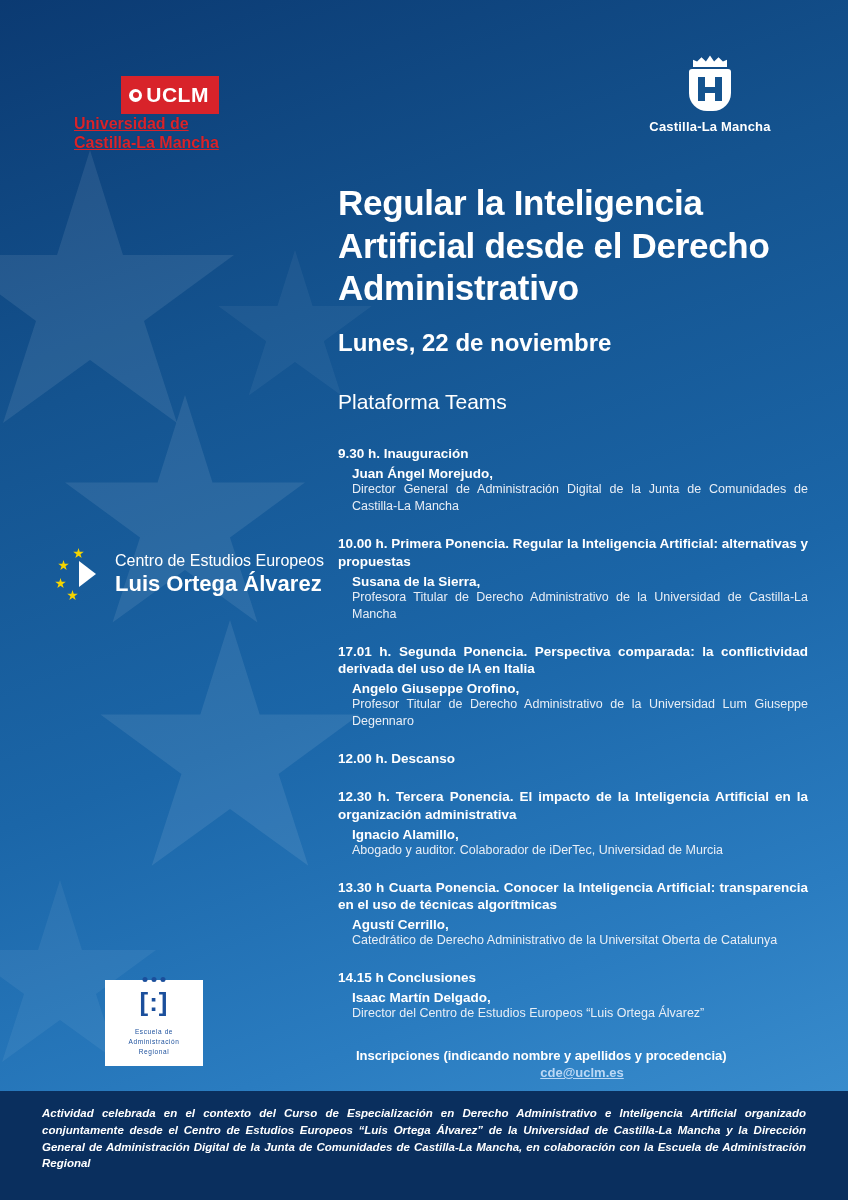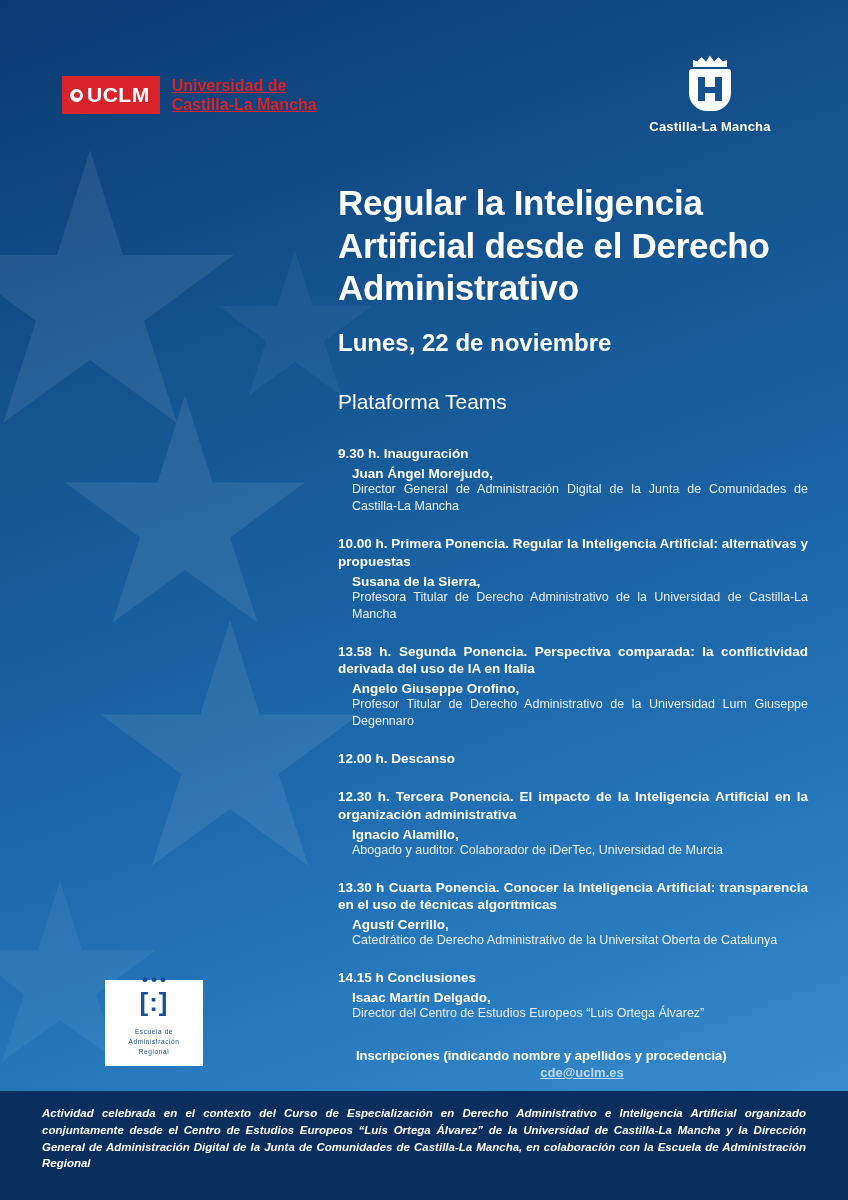--- a/index.html
+++ b/index.html
@@ -23,21 +23,21 @@
   }
   .star.s1 { width: 300px; height: 300px; left: -60px; top: 150px; }
   .star.s2 { width: 250px; height: 250px; left: 60px; top: 395px; }
   .star.s3 { width: 270px; height: 270px; left: 95px; top: 620px; }
   .star.s4 { width: 200px; height: 200px; left: -40px; top: 880px; opacity: 0.06; }
   .star.s5 { width: 160px; height: 160px; left: 215px; top: 250px; opacity: 0.05; }
 
   
   #uclm-logo {
     position: absolute; left: 62px; top: 76px;
-    display: flex; align-items: center;
+    display: flex; align-items: flex-end; flex-direction: column;
   }
   #uclm-mark {
     background: #d8232a;
     color: #fff;
     font-weight: bold;
     font-size: 21px;
     letter-spacing: 0.5px;
     padding: 6px 10px 6px 8px;
     display: flex; align-items: center;
     height: 38px;
@@ -228,20 +228,33 @@
   <div id="jccm-logo">
     <div id="jccm-shield">
       <div id="jccm-crown"></div>
       <div id="jccm-body">
         <div id="jccm-bar"></div>
       </div>
     </div>
     <div id="jccm-label">Castilla-La Mancha</div>
   </div>
 
+  <div id="cde-logo">
+    <div id="cde-stars">
+      <i></i>
+        <i></i>
+        <i></i>
+        <i></i>
+      <div id="cde-arrow"></div>
+    </div>
+    <div id="cde-text">
+      <div id="cde-line1">Centro de Estudios Europeos</div>
+      <div id="cde-line2">Luis Ortega Álvarez</div>
+    </div>
+  </div>
 
   <div id="ear-logo">
     <div id="ear-mark">
       <span id="ear-dots">
           <span></span>
           <span></span>
           <span></span>
         </span>
       <span>[:]</span>
     </div>
@@ -265,21 +278,21 @@
         <div class="affil">Director General de Administración Digital de la Junta de Comunidades de Castilla-La Mancha</div>
       </div>
 
       <div class="block">
         <div class="block-head">10.00 h. Primera Ponencia. Regular la Inteligencia Artificial: alternativas y propuestas</div>
         <div class="speaker">Susana de la Sierra,</div>
         <div class="affil">Profesora Titular de Derecho Administrativo de la Universidad de Castilla-La Mancha</div>
       </div>
 
       <div class="block">
-        <div class="block-head">13.58 h. Segunda Ponencia. Perspectiva comparada: la conflictividad derivada del uso de IA en Italia</div>
+        <div class="block-head">17.01 h. Segunda Ponencia. Perspectiva comparada: la conflictividad derivada del uso de IA en Italia</div>
         <div class="speaker">Angelo Giuseppe Orofino,</div>
         <div class="affil">Profesor Titular de Derecho Administrativo de la Universidad Lum Giuseppe Degennaro</div>
       </div>
 
       <div class="block">
         <div class="block-head">12.00 h. Descanso</div>
       </div>
 
       <div class="block">
         <div class="block-head">12.30 h. Tercera Ponencia. El impacto de la Inteligencia Artificial en la organización administrativa</div>

